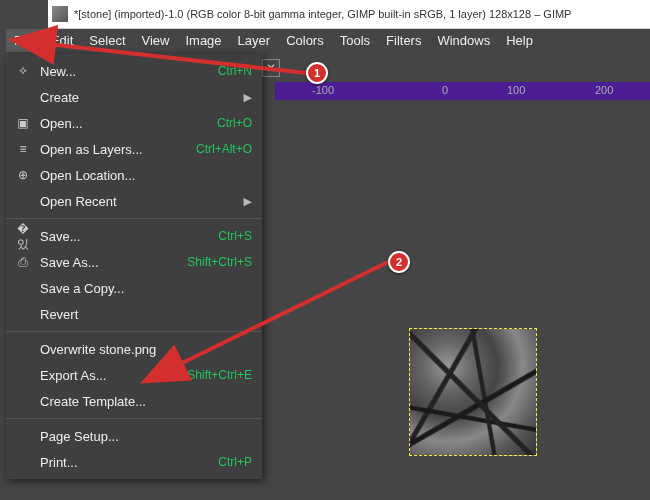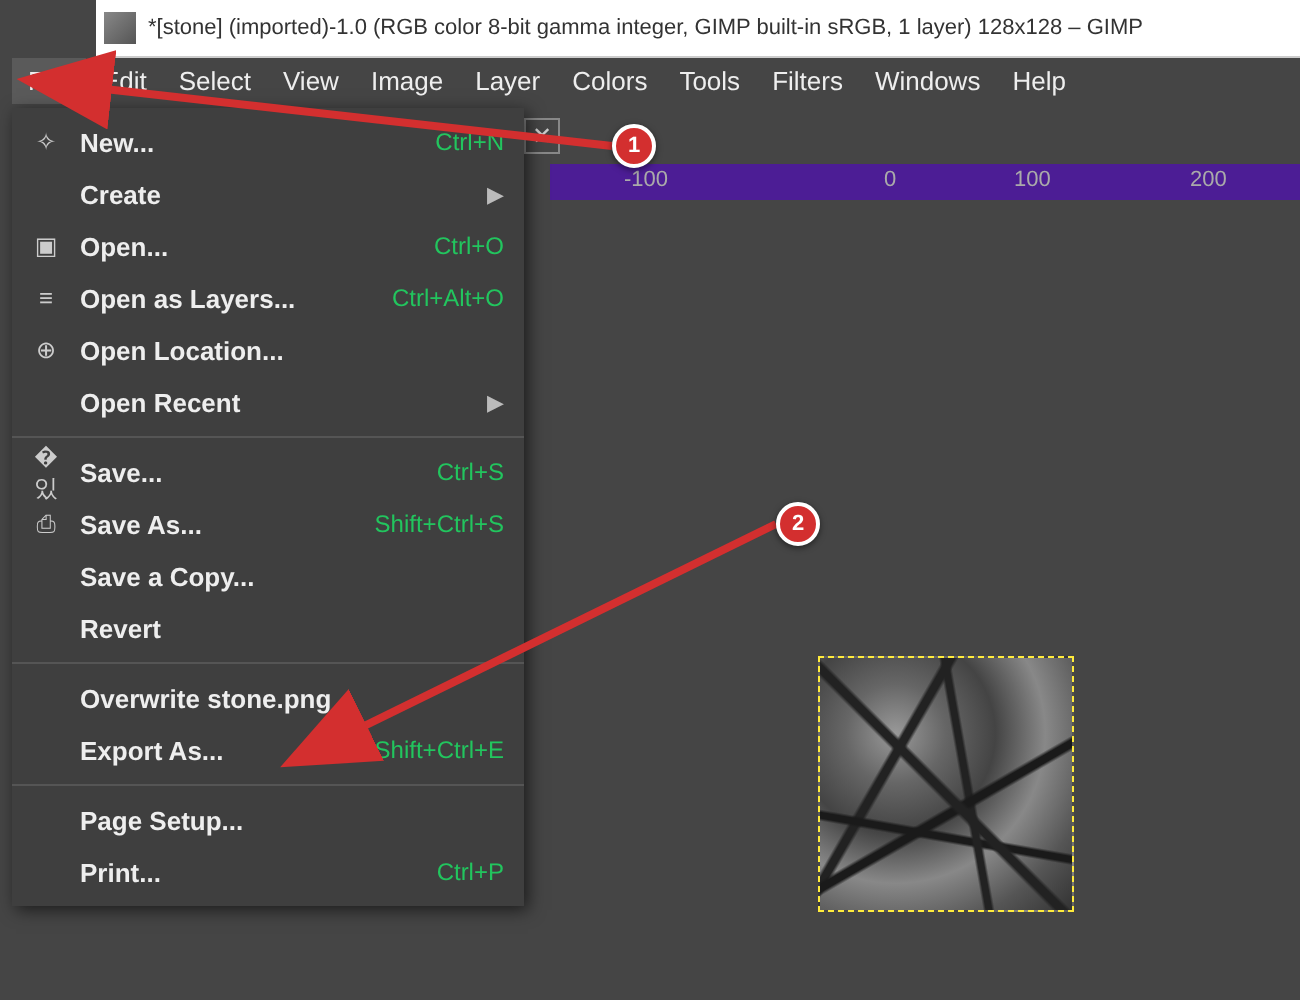--- a/index.html
+++ b/index.html
@@ -20,21 +20,21 @@
   .stone::before { content:""; position:absolute; inset:0; background:
     linear-gradient(45deg, transparent 46%, #222 47%, #222 49%, transparent 50%),
     linear-gradient(-30deg, transparent 40%, #1a1a1a 41%, #1a1a1a 43%, transparent 44%),
     linear-gradient(80deg, transparent 55%, #222 56%, #222 58%, transparent 59%),
     linear-gradient(10deg, transparent 30%, #1a1a1a 31%, #1a1a1a 33%, transparent 34%),
     linear-gradient(-60deg, transparent 65%, #222 66%, #222 68%, transparent 69%);
     }
   .dropdown { position:absolute; left:6px; top:54px; width:256px; background:#3f3f3f; box-shadow:2px 2px 8px rgba(0,0,0,0.6); color:#eee; font-size:13px; padding:4px 0; z-index:10;}
   .dd-item { display:flex; align-items:center; padding:4px 10px 4px 8px; height:26px; cursor:default; }
   .dd-icon { width:18px; text-align:center; margin-right:8px; color:#ccc; font-size:12px; }
-  .dd-label { flex:1;font-weight:bold; }
+  .dd-label { flex:1; }
   .dd-accel { color:#22c55e; font-size:12px; }
   .dd-sub { color:#bbb; font-size:11px; margin-left:6px;}
   .dd-sep { height:1px; background:#555; margin:4px 0; }
   .annot { position:absolute; z-index:20; }
   .badge { width:22px; height:22px; border-radius:11px; background:#d32f2f; border:2px solid #fff; color:#fff; font-size:11px; font-weight:bold; display:flex; align-items:center; justify-content:center; box-shadow:0 1px 3px rgba(0,0,0,0.5);}
   svg.arrows { position:absolute; left:0; top:0; width:650px; height:500px; pointer-events:none; z-index:15;}
 </style>
 </head>
 <body>
 
@@ -125,20 +125,24 @@
     <div class="dd-sep"></div>
     <div class="dd-item">
       <span class="dd-icon"></span>
       <span class="dd-label">Overwrite stone.png</span>
     </div>
     <div class="dd-item">
       <span class="dd-icon"></span>
       <span class="dd-label">Export As...</span>
       <span class="dd-accel">Shift+Ctrl+E</span>
     </div>
+    <div class="dd-item">
+      <span class="dd-icon"></span>
+      <span class="dd-label">Create Template...</span>
+    </div>
     <div class="dd-sep"></div>
     <div class="dd-item">
       <span class="dd-icon"></span>
       <span class="dd-label">Page Setup...</span>
     </div>
     <div class="dd-item">
       <span class="dd-icon"></span>
       <span class="dd-label">Print...</span>
       <span class="dd-accel">Ctrl+P</span>
     </div>

